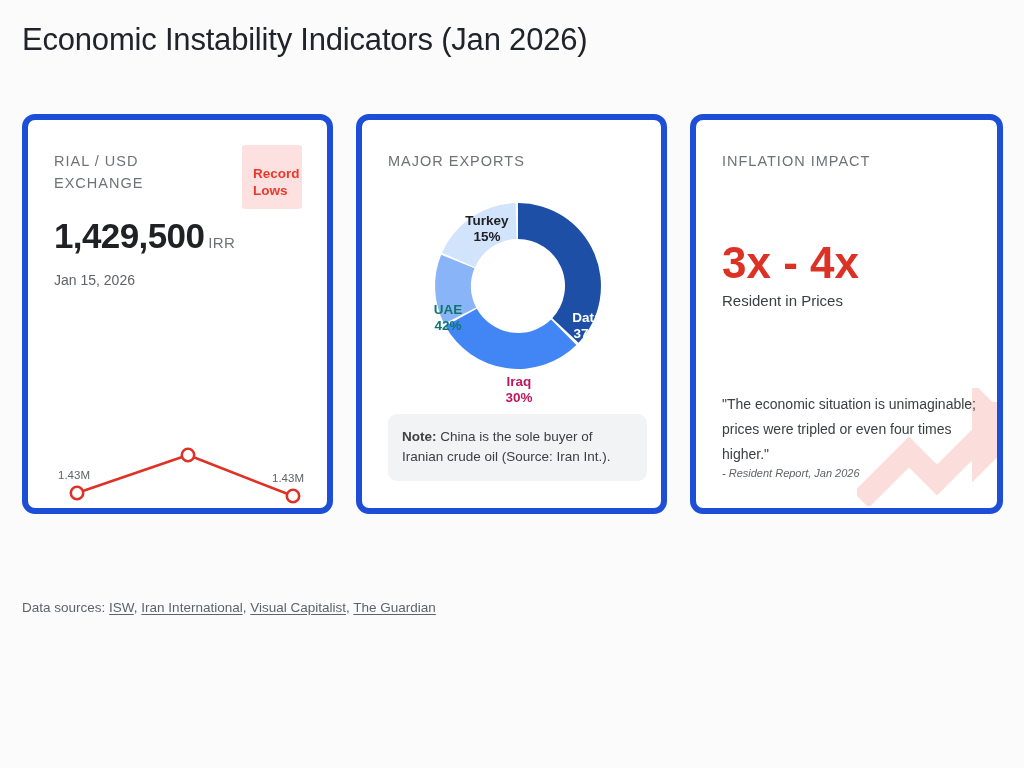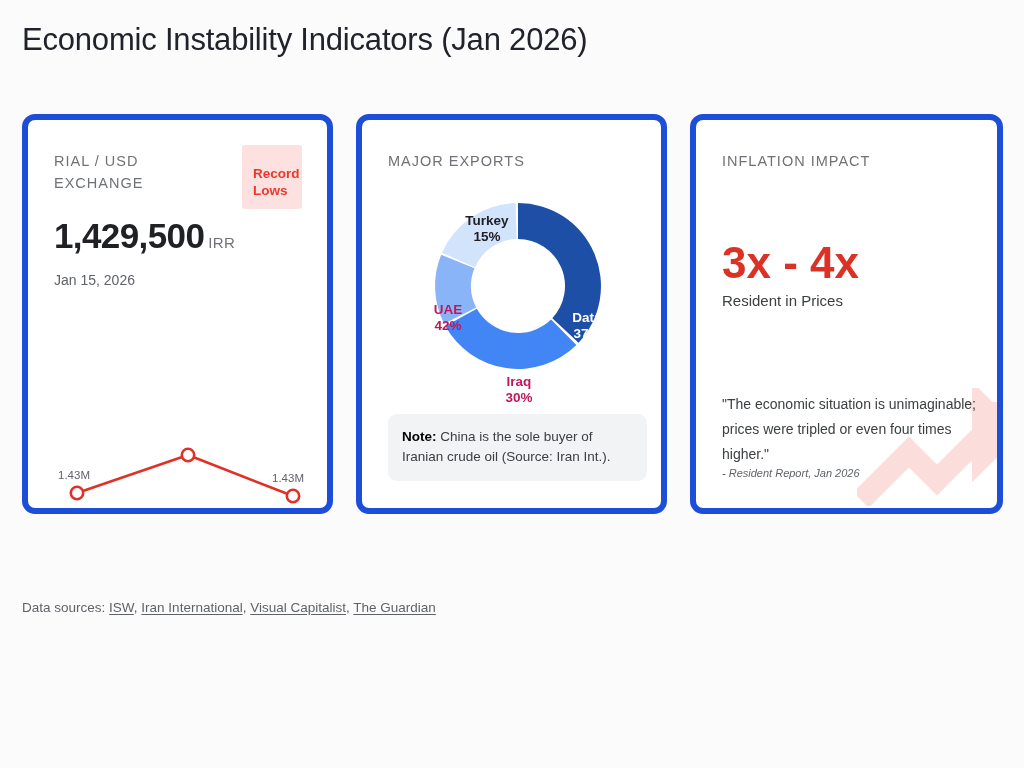--- a/index.html
+++ b/index.html
@@ -71,21 +71,21 @@
   .donut-label {
     position: absolute; text-align: center; line-height: 16px;
     font-size: 13.5px; font-weight: 700; white-space: nowrap;
   }
   .note-box {
     position: absolute; left: 26px; bottom: 27px; width: 259px;
     background: #f1f3f4; border-radius: 9px;
     padding: 13px 14px 14px 14px;
     font-size: 13.5px; line-height: 20px; color: #3c4043;
   }
-  .note-box b { color: #000000; font-weight: 700; }
+  .note-box b { color: #404040; font-weight: 700; }
 
   
   .arrow-mark {
     position: absolute; right: -10px; bottom: 2px;
     width: 150px; height: 118px; opacity: 1; pointer-events: none;
   }
   .impact-value {
     position: absolute; left: 26px; top: 118px;
     font-size: 44px; font-weight: 700; color: #dc3125;
     letter-spacing: 0px; white-space: nowrap;
@@ -169,21 +169,21 @@
       <div class="donut-label" style="left:186px; top:122px; width:78px; color:#ffffff;">
         <span>Data</span><br>
         <span>37%</span>
       </div>
 
       <div class="donut-label" style="left:118px; top:186px; width:78px; color:#be185d;">
         <span>Iraq</span><br>
         <span>30%</span>
       </div>
 
-      <div class="donut-label" style="left:47px; top:114px; width:78px; color:#be185d;">
+      <div class="donut-label" style="left:47px; top:114px; width:78px; color:#0f766e;">
         <span>UAE</span><br>
         <span>42%</span>
       </div>
 
       <div class="donut-label" style="left:86px; top:17px; width:78px; color:#202124;margin-top:8px;">
         <span>Turkey</span><br>
         <span>15%</span>
       </div>
     </div>
 

